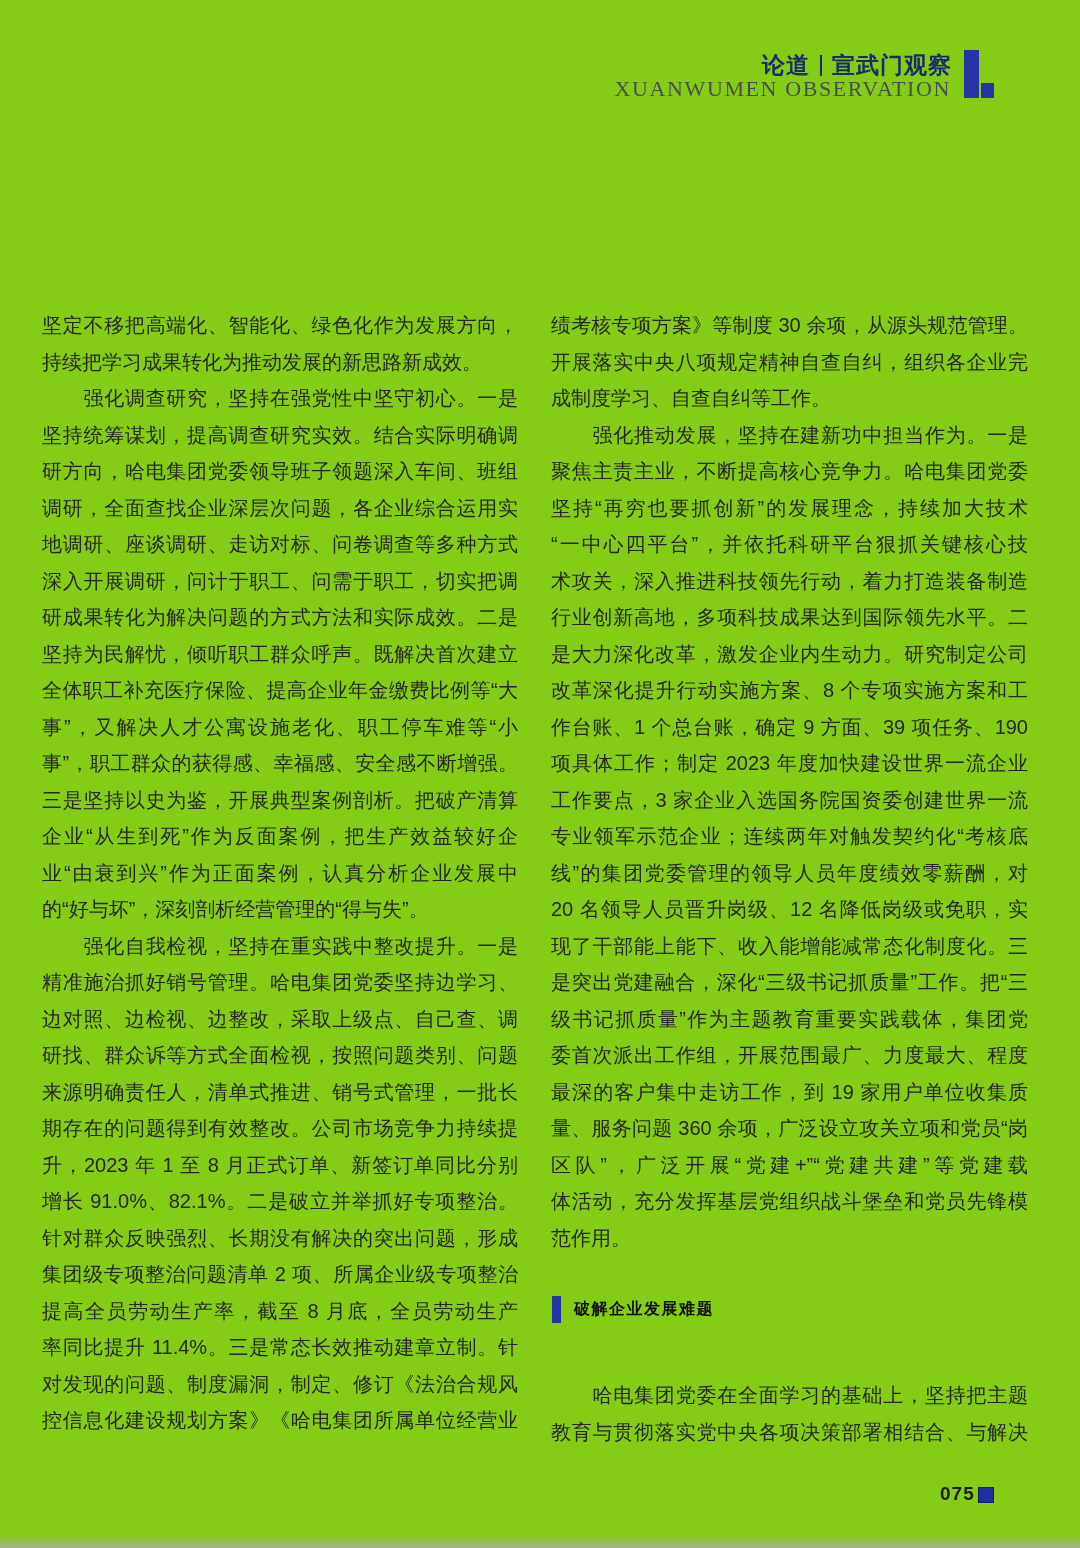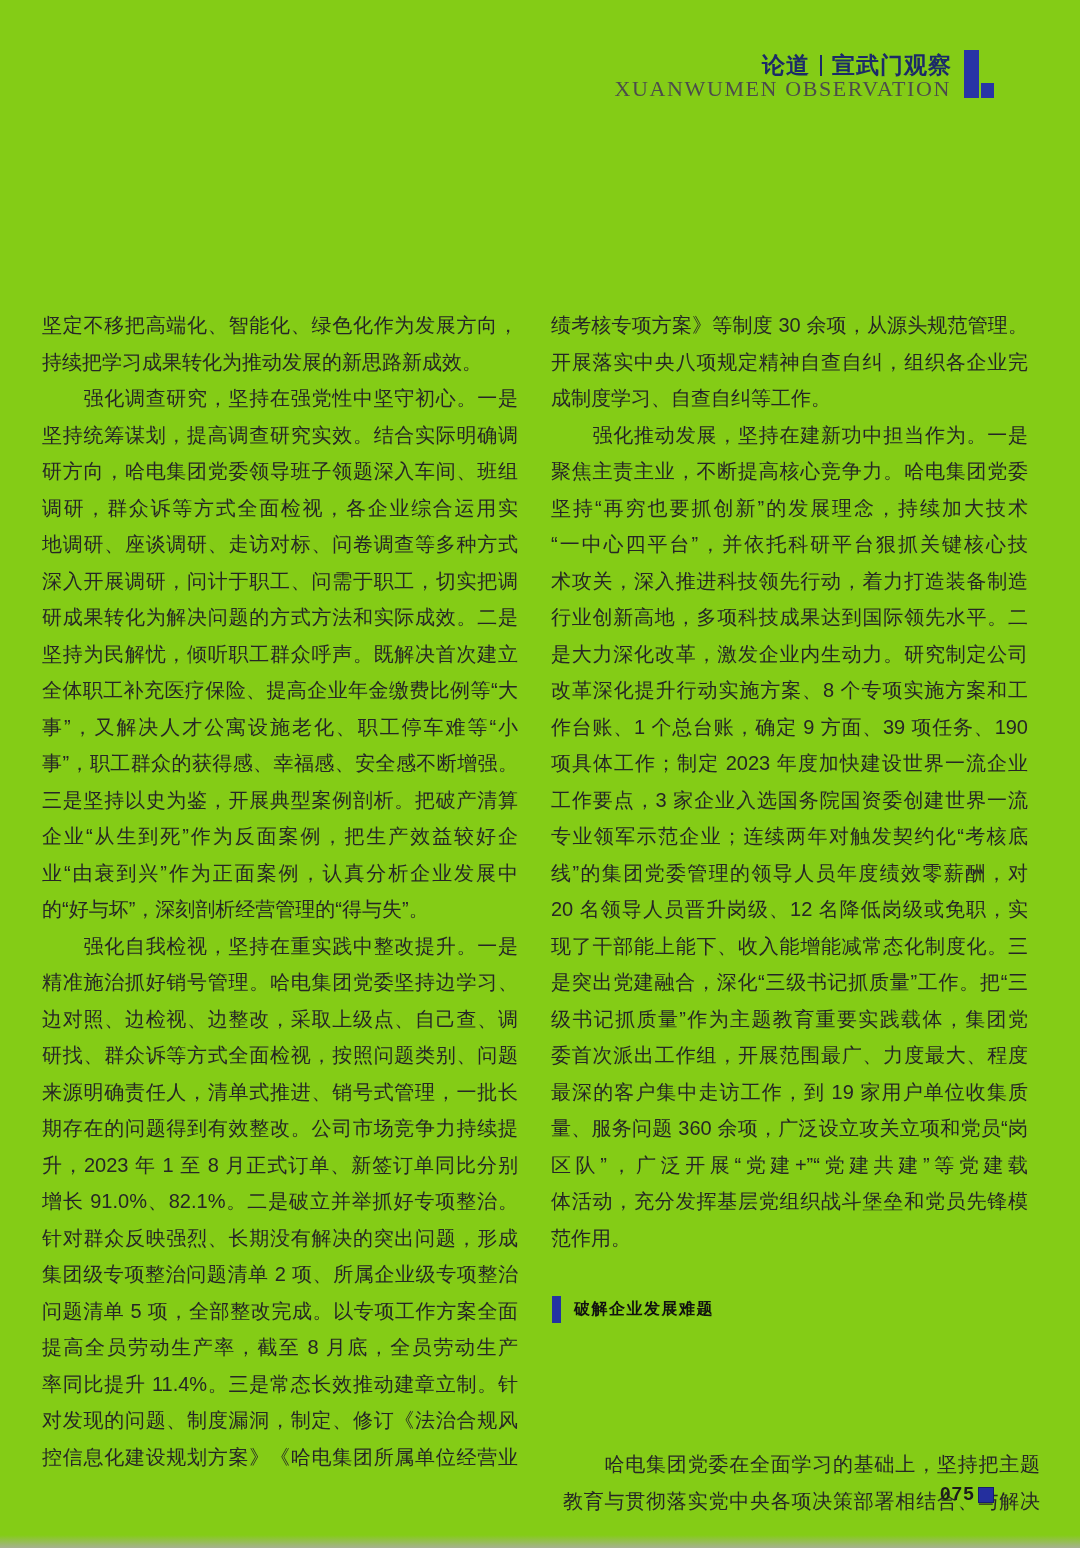--- a/index.html
+++ b/index.html
@@ -58,21 +58,21 @@
   .heading-bar {
     width:9px; height:27px; background:#2433a2;
     margin-right:13px; flex:0 0 auto;
   }
   .heading-text {
     font-size:16px; font-weight:bold; color:#101010;
     letter-spacing:1.5px; white-space:nowrap;
   }
 
   
-  .bottom-paragraph { position:absolute; left:551px; top:1446px; width:477px;margin-left:12px; }
+  .bottom-paragraph { position:absolute; left:551px; top:1377px; width:477px; }
 
   
   .page-number {
     position:absolute; left:940px; top:1483px;
     font-size:19px; font-weight:bold; color:#1c1c1c;
     letter-spacing:1px;
     text-align:center;
   }
   .footer-square {
     position:absolute; left:978px; top:1487px;
@@ -100,21 +100,21 @@
   <div class="header-en">XUANWUMEN OBSERVATION</div>
   <div class="accent-bar"></div>
   <div class="accent-square"></div>
 
   <div class="text-column col-left">
       <div class="line">坚定不移把高端化、智能化、绿色化作为发展方向，</div>
       <div class="line end">持续把学习成果转化为推动发展的新思路新成效。</div>
       <div class="line">　　强化调查研究，坚持在强党性中坚守初心。一是</div>
       <div class="line">坚持统筹谋划，提高调查研究实效。结合实际明确调</div>
       <div class="line">研方向，哈电集团党委领导班子领题深入车间、班组</div>
-      <div class="line">调研，群众诉等方式全面检视，各企业综合运用实</div>
+      <div class="line">调研，全面查找企业深层次问题，各企业综合运用实</div>
       <div class="line">地调研、座谈调研、走访对标、问卷调查等多种方式</div>
       <div class="line">深入开展调研，问计于职工、问需于职工，切实把调</div>
       <div class="line">研成果转化为解决问题的方式方法和实际成效。二是</div>
       <div class="line">坚持为民解忧，倾听职工群众呼声。既解决首次建立</div>
       <div class="line">全体职工补充医疗保险、提高企业年金缴费比例等“大</div>
       <div class="line">事”，又解决人才公寓设施老化、职工停车难等“小</div>
       <div class="line">事”，职工群众的获得感、幸福感、安全感不断增强。</div>
       <div class="line">三是坚持以史为鉴，开展典型案例剖析。把破产清算</div>
       <div class="line">企业“从生到死”作为反面案例，把生产效益较好企</div>
       <div class="line">业“由衰到兴”作为正面案例，认真分析企业发展中</div>
@@ -122,21 +122,20 @@
       <div class="line">　　强化自我检视，坚持在重实践中整改提升。一是</div>
       <div class="line">精准施治抓好销号管理。哈电集团党委坚持边学习、</div>
       <div class="line">边对照、边检视、边整改，采取上级点、自己查、调</div>
       <div class="line">研找、群众诉等方式全面检视，按照问题类别、问题</div>
       <div class="line">来源明确责任人，清单式推进、销号式管理，一批长</div>
       <div class="line">期存在的问题得到有效整改。公司市场竞争力持续提</div>
       <div class="line">升，2023 年 1 至 8 月正式订单、新签订单同比分别</div>
       <div class="line">增长 91.0%、82.1%。二是破立并举抓好专项整治。</div>
       <div class="line">针对群众反映强烈、长期没有解决的突出问题，形成</div>
       <div class="line">集团级专项整治问题清单 2 项、所属企业级专项整治</div>
-      <div class="line">问题清单 5 项，全部整改完成。以专项工作方案全面</div>
       <div class="line">提高全员劳动生产率，截至 8 月底，全员劳动生产</div>
       <div class="line">率同比提升 11.4%。三是常态长效推动建章立制。针</div>
       <div class="line">对发现的问题、制度漏洞，制定、修订《法治合规风</div>
       <div class="line">控信息化建设规划方案》《哈电集团所属单位经营业</div>
     </div>
   <div class="text-column col-right">
       <div class="line">绩考核专项方案》等制度 30 余项，从源头规范管理。</div>
       <div class="line">开展落实中央八项规定精神自查自纠，组织各企业完</div>
       <div class="line end">成制度学习、自查自纠等工作。</div>
       <div class="line">　　强化推动发展，坚持在建新功中担当作为。一是</div>

